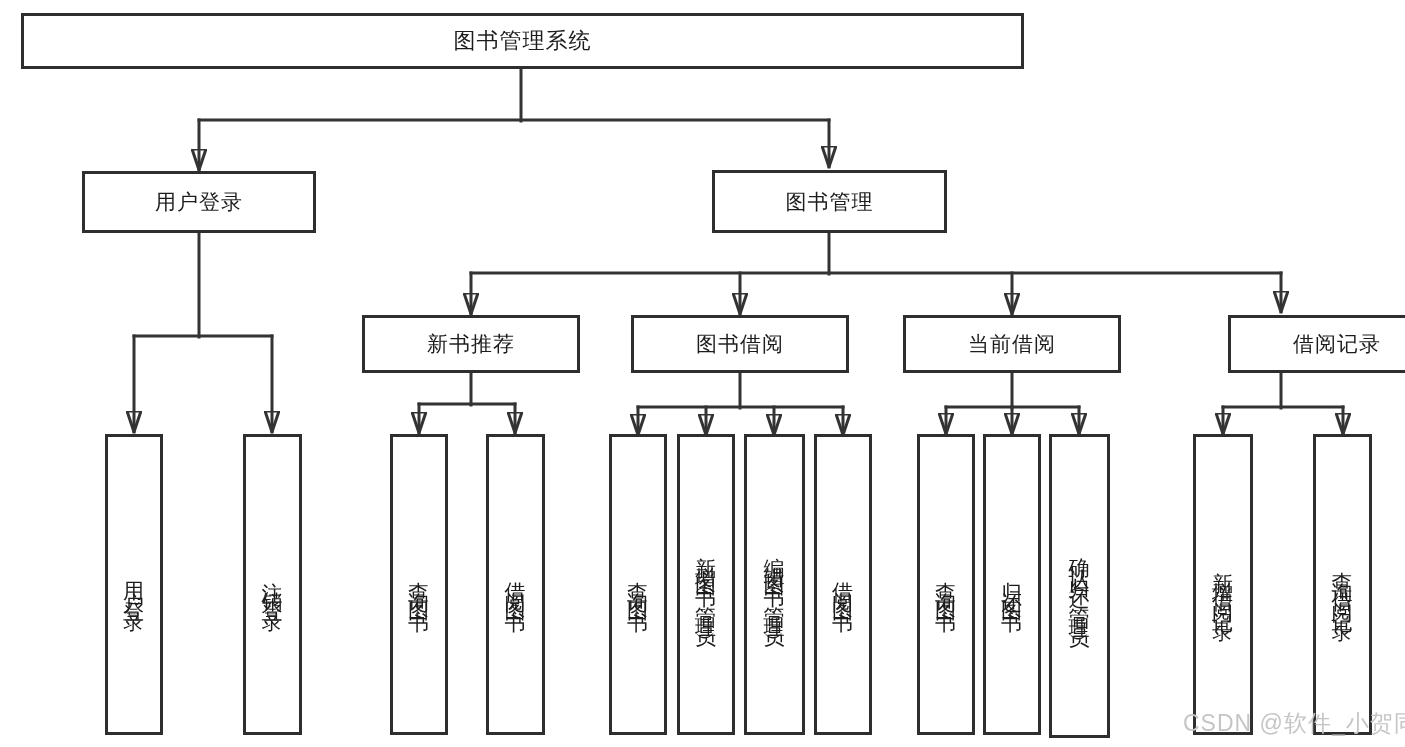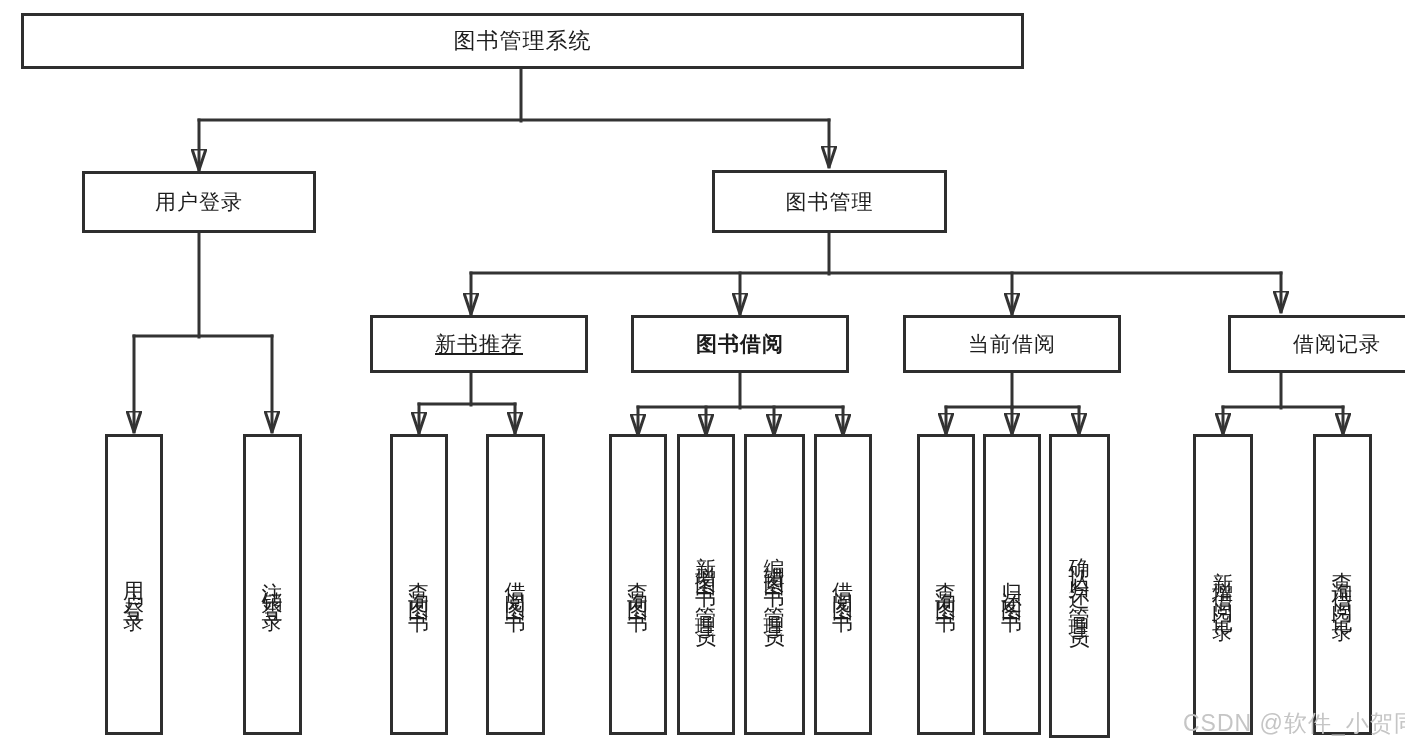--- a/index.html
+++ b/index.html
@@ -34,22 +34,22 @@
     writing-mode: vertical-rl;
     text-orientation: mixed;
     font-size: 21px;
     letter-spacing: 10px;
     line-height: 1;
   }
   
   .n-root   { left: 21px;   top: 13px;  width: 1003px; height: 56px; }
   .n-login  { left: 82px;   top: 171px; width: 234px;  height: 62px; }
   .n-mgmt   { left: 712px;  top: 170px; width: 235px;  height: 63px; justify-content: center; }
-  .n-l3a    { left: 370px;  top: 315px; width: 218px;  height: 58px; text-decoration: underline; }
-  .n-l3b    { left: 631px;  top: 315px; width: 218px;  height: 58px; font-weight: bold; }
+  .n-l3a    { left: 362px;  top: 315px; width: 218px;  height: 58px; }
+  .n-l3b    { left: 631px;  top: 315px; width: 218px;  height: 58px; }
   .n-l3c    { left: 903px;  top: 315px; width: 218px;  height: 58px; }
   .n-l3d    { left: 1228px; top: 315px; width: 218px;  height: 58px; }
   .lf-1a { left: 105px;  top: 434px; width: 58px; height: 301px; }
   .lf-1b { left: 243px;  top: 434px; width: 59px; height: 301px; }
   .lf-2a { left: 390px;  top: 434px; width: 58px; height: 301px; }
   .lf-2b { left: 486px;  top: 434px; width: 59px; height: 301px; }
   .lf-3a { left: 609px;  top: 434px; width: 58px; height: 301px; }
   .lf-3b { left: 677px;  top: 434px; width: 58px; height: 301px; }
   .lf-3c { left: 744px;  top: 434px; width: 61px; height: 301px; }
   .lf-3d { left: 814px;  top: 434px; width: 58px; height: 301px; }

